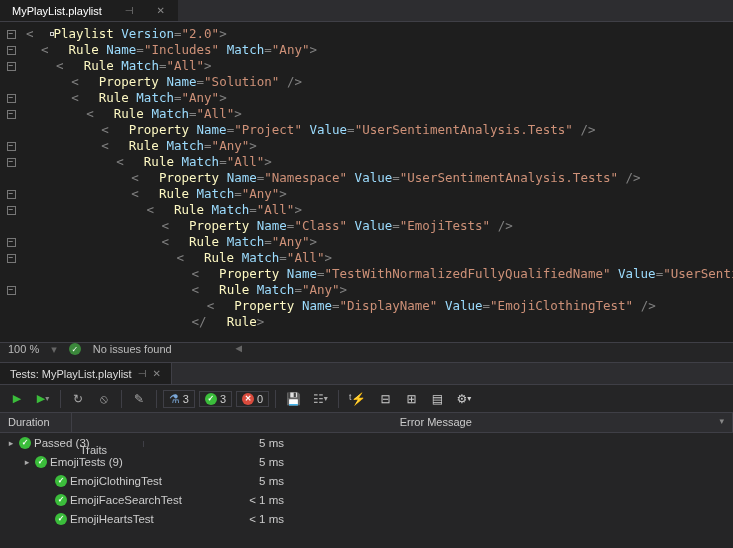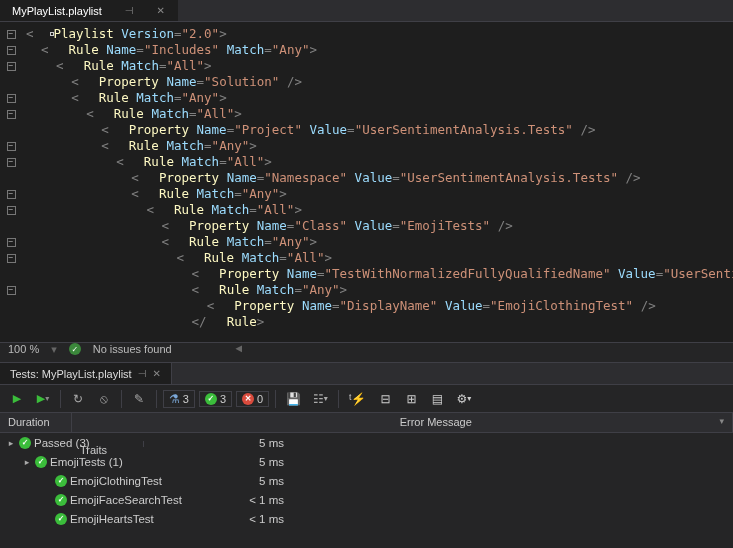--- a/index.html
+++ b/index.html
@@ -262,21 +262,21 @@
           <span class="caret-t">▸</span>
           <span class="ico-circle pass">✓</span>
           <span>Passed (3)</span>
         </div>
         <div class="col-dur" style="text-align: right; padding-right: 8px;">5 ms</div>
       </div>
       <div class="trow">
         <div class="col-test indent1">
           <span class="caret-t">▸</span>
           <span class="ico-circle pass">✓</span>
-          <span>EmojiTests (1)</span>
+          <span>EmojiTests (9)</span>
         </div>
         <div class="col-dur" style="text-align: right; padding-right: 8px;">5 ms</div>
       </div>
       <div class="trow">
         <div class="col-test indent2">
           <span class="caret-t"></span>
           <span class="ico-circle pass">✓</span>
           <span>EmojiClothingTest</span>
         </div>
         <div class="col-dur" style="text-align: right; padding-right: 8px;">5 ms</div>

